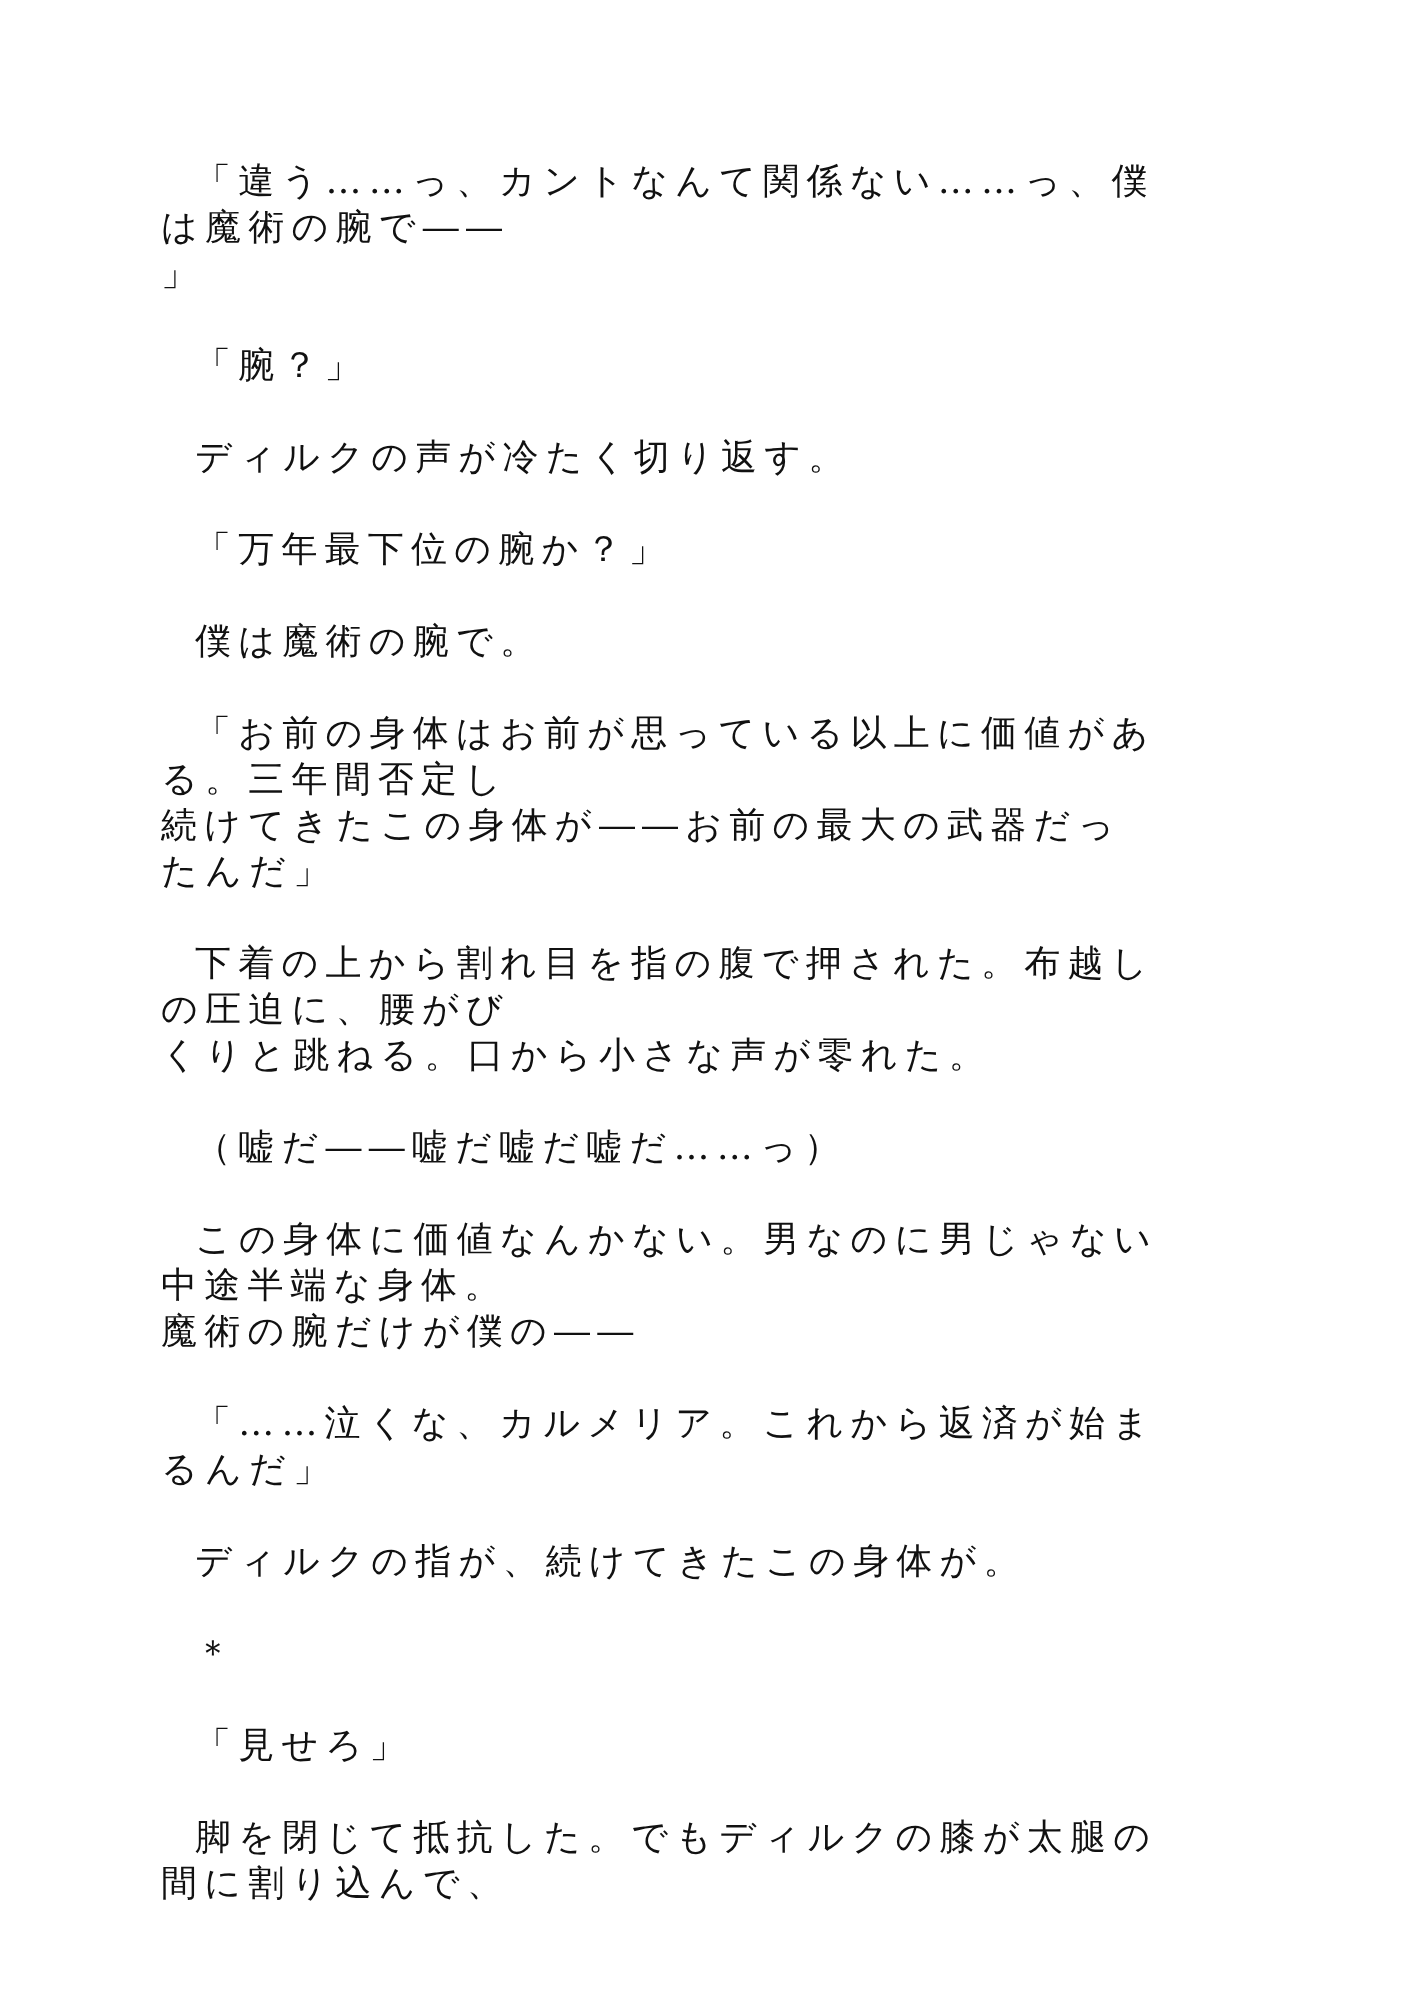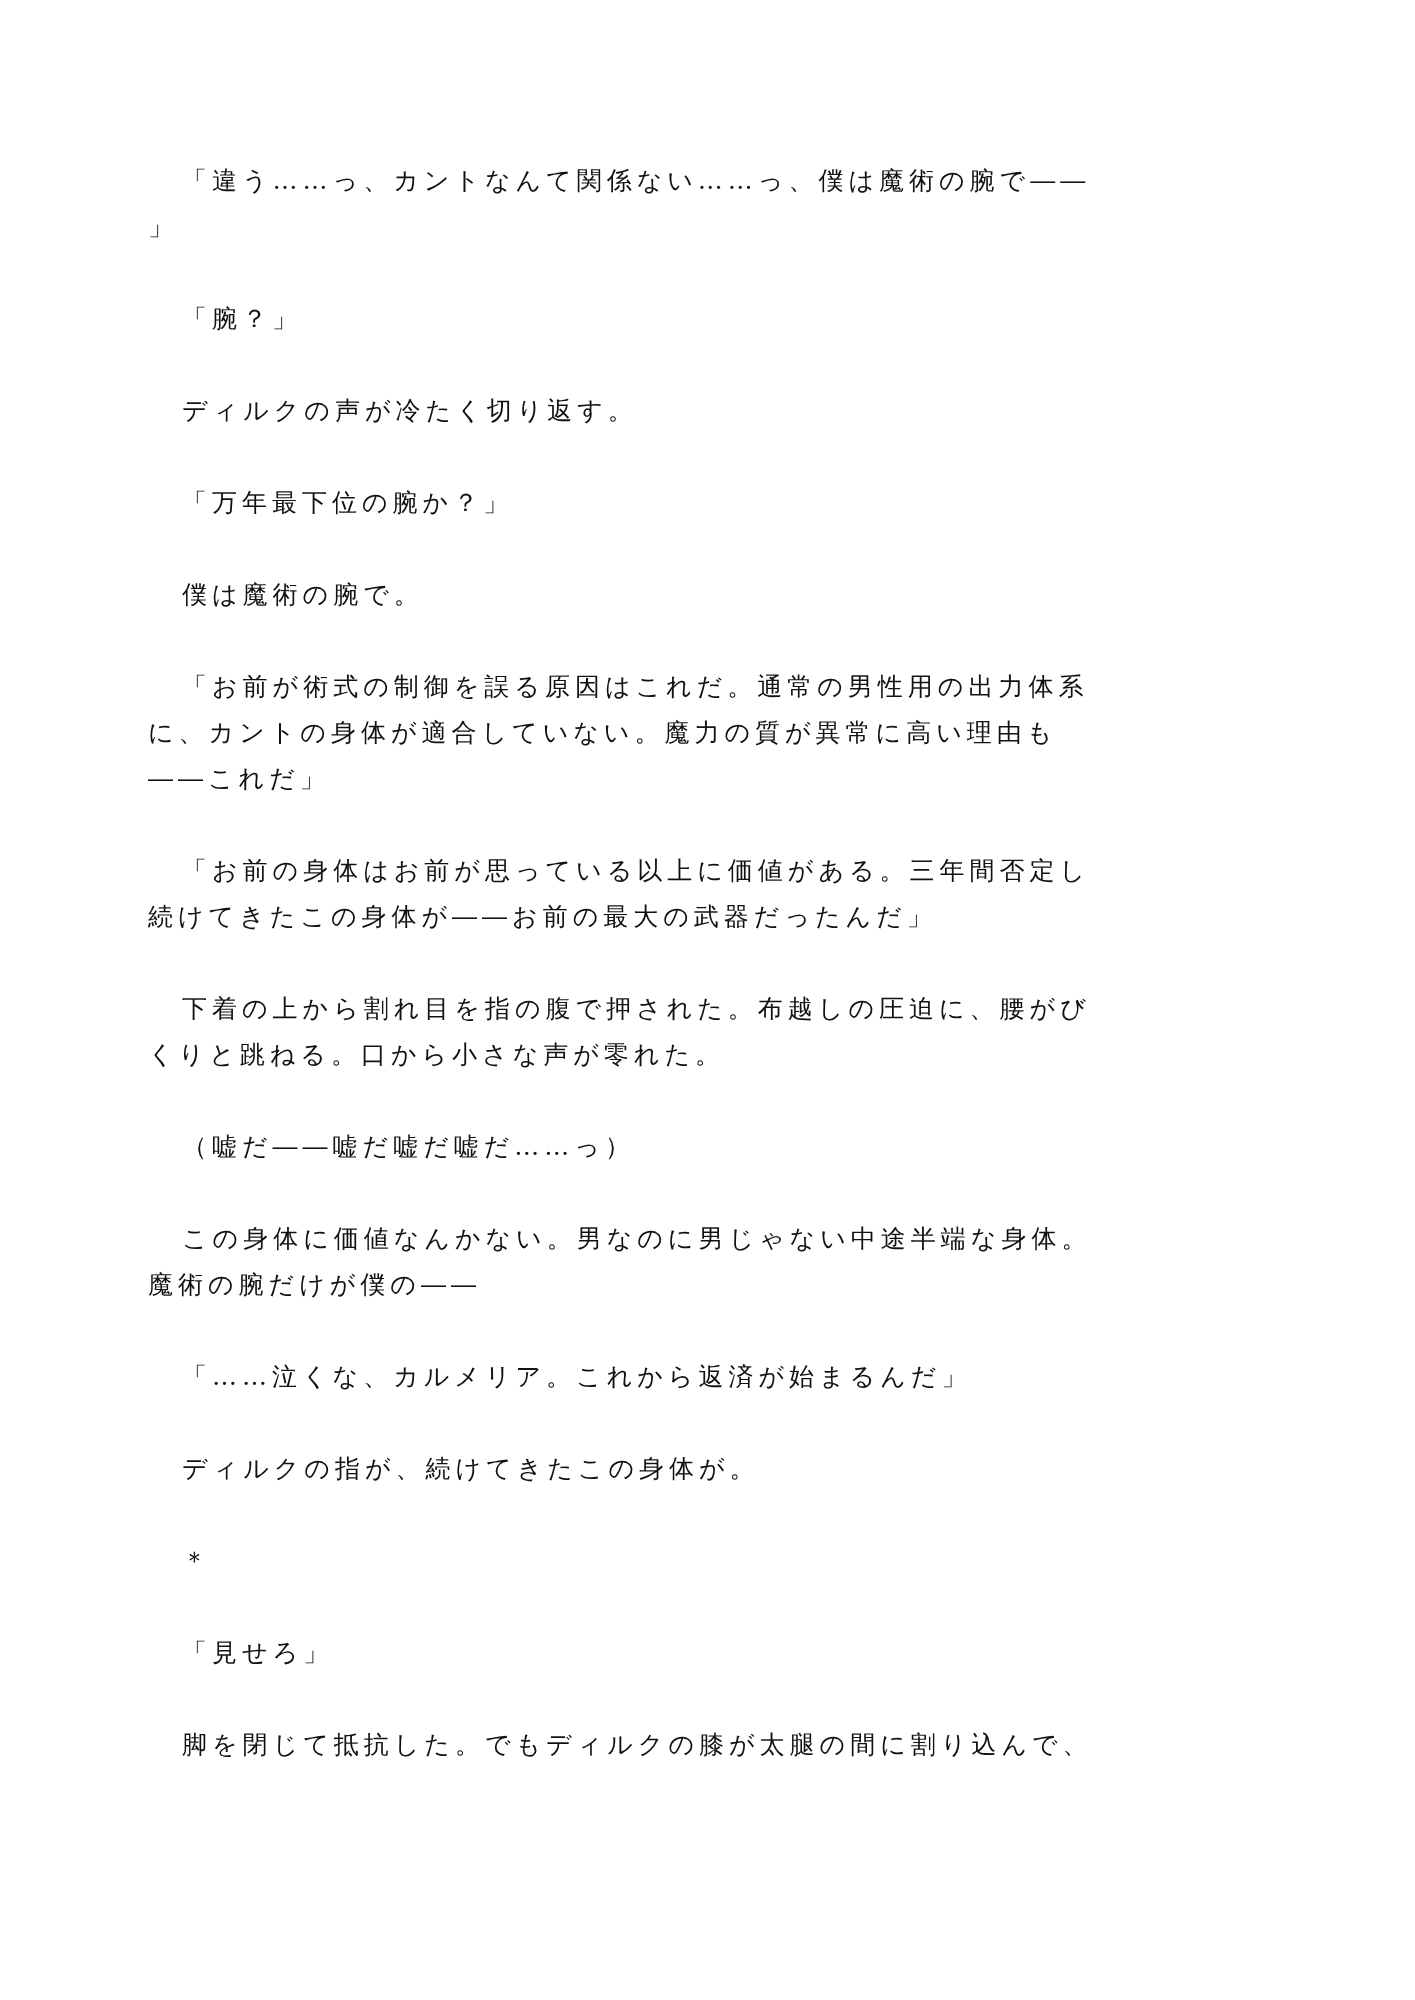--- a/index.html
+++ b/index.html
@@ -20,22 +20,22 @@
     inset: 0;
     background: #ffffff;
   }
   .text-block {
     position: absolute;
     top: 158px;
     left: 148px;
     width: 1015px;
   }
   .text-block p {
-    margin: 0 0 46px 0;
-    font-size: 25px;
+    margin: 0 0 46px 13px;
+    font-size: 36px;
     line-height: 46px;
     letter-spacing: 0.2em;
     text-indent: 34px;
     white-space: pre-line;      
     text-align: left;
     font-weight: 400;
   }
   .text-block p:last-child {
     margin-bottom: 0;
   }
@@ -44,23 +44,20 @@
 <body>
 
 <div class="page">
   <div class="text-block">
     <p>「違う……っ、カントなんて関係ない……っ、僕は魔術の腕で――
 」</p>
     <p>「腕？」</p>
     <p>ディルクの声が冷たく切り返す。</p>
     <p>「万年最下位の腕か？」</p>
     <p>僕は魔術の腕で。</p>
-    <p>「お前が術式の制御を誤る原因はこれだ。通常の男性用の出力体系
-に、カントの身体が適合していない。魔力の質が異常に高い理由も
-――これだ」</p>
     <p>「お前の身体はお前が思っている以上に価値がある。三年間否定し
 続けてきたこの身体が――お前の最大の武器だったんだ」</p>
     <p>下着の上から割れ目を指の腹で押された。布越しの圧迫に、腰がび
 くりと跳ねる。口から小さな声が零れた。</p>
     <p>（嘘だ――嘘だ嘘だ嘘だ……っ）</p>
     <p>この身体に価値なんかない。男なのに男じゃない中途半端な身体。
 魔術の腕だけが僕の――</p>
     <p>「……泣くな、カルメリア。これから返済が始まるんだ」</p>
     <p>ディルクの指が、続けてきたこの身体が。</p>
     <p>＊</p>

